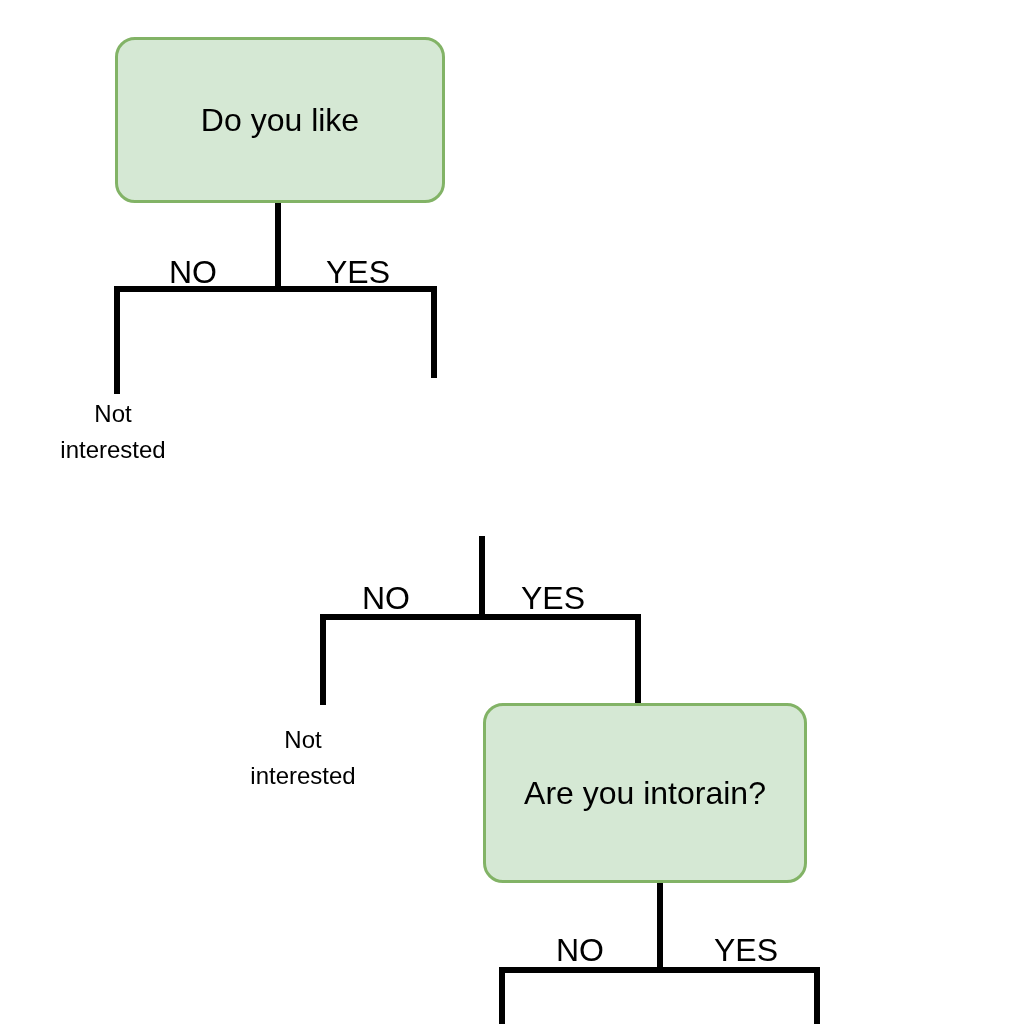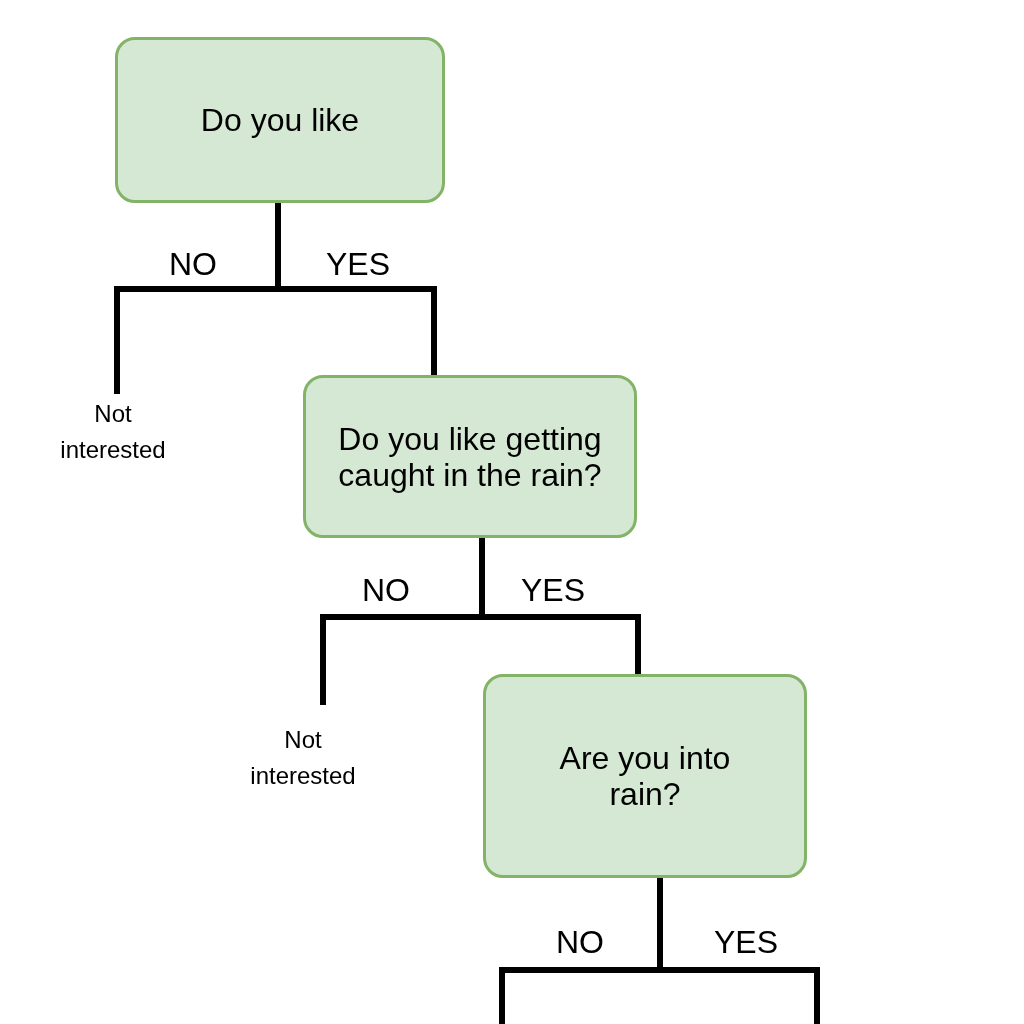--- a/index.html
+++ b/index.html
@@ -27,37 +27,38 @@
     background:var(--edge-color);
     z-index:1;
   }
   .node{
     position:absolute;
     box-sizing:border-box;
     background:var(--node-fill);
     border:3px solid var(--node-border);
     border-radius:20px;
     display:flex;
-    flex-direction:column;
+    flex-direction:row;
     align-items:center;
     justify-content:center;
     text-align:center;
     font-size:32px;
     line-height:36px;
     color:var(--text-color);
     z-index:2;
   }
   .branch-label{
     position:absolute;
     transform:translateX(-50%);
     font-size:32px;
     line-height:36px;
     white-space:nowrap;
     color:var(--text-color);
     z-index:3;
+    margin-top:8px;
   }
   .outcome{
     position:absolute;
     transform:translateX(-50%);
     text-align:center;
     font-size:24px;
     line-height:36px;
     white-space:nowrap;
     color:var(--text-color);
     z-index:3;
@@ -80,26 +81,22 @@
 
   <div class="edge" style="left:657px;top:865px;width:6px;height:108px"></div>
   <div class="edge" style="left:499px;top:967px;width:321px;height:6px"></div>
   <div class="edge" style="left:499px;top:967px;width:6px;height:57px"></div>
   <div class="edge" style="left:814px;top:967px;width:6px;height:57px"></div>
 
   <div class="node" style="left:115px;top:37px;width:330px;height:166px">
     <div>Do you like</div>
   </div>
 
-  <div class="node" style="left:303px;top:375px;width:334px;height:163px">
-    <div>Do you like getting</div>
-    <div>caught in the rain?</div>
-  </div>
 
-  <div class="node" style="left:483px;top:674px;width:324px;height:204px">
+  <div class="node" style="left:483px;top:703px;width:324px;height:180px">
     <div>Are you into</div>
     <div>rain?</div>
   </div>
 
   <div class="branch-label" style="left:193px;top:246px">NO</div>
   <div class="branch-label" style="left:358px;top:246px">YES</div>
 
   <div class="branch-label" style="left:386px;top:572px">NO</div>
   <div class="branch-label" style="left:553px;top:572px">YES</div>
 

